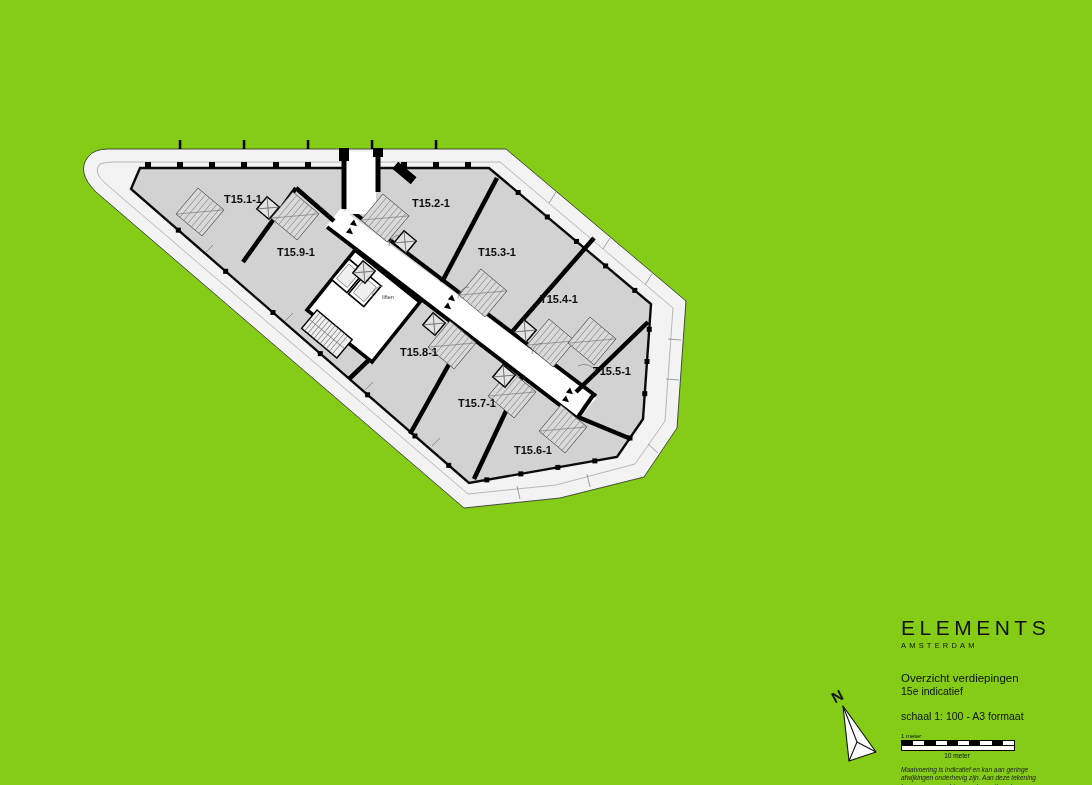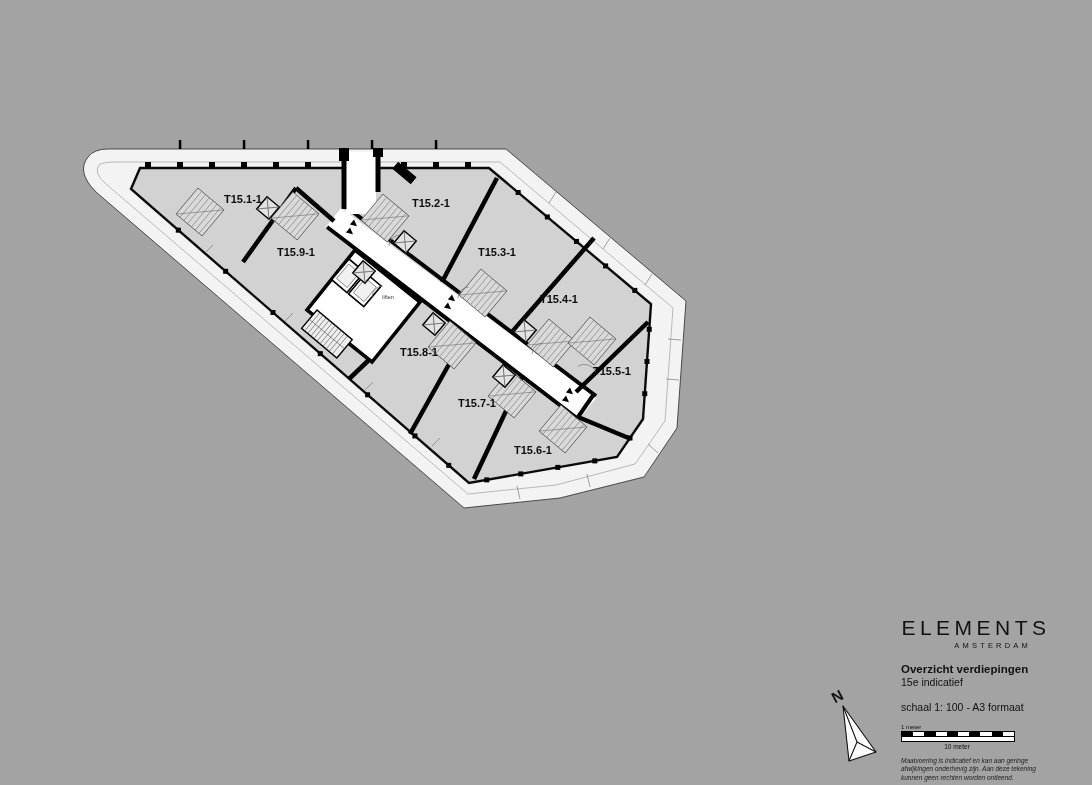--- a/index.html
+++ b/index.html
@@ -1,26 +1,26 @@
 <!DOCTYPE html>
 <html><head>
 <meta charset="utf-8">
 <style>
   html,body{margin:0;padding:0;background:#fff;}
-  .canvas{position:relative;width:1092px;height:785px;background:#a3a3a3;
+  .canvas{position:relative;width:1092px;height:785px;background:#84cc16;
           font-family:"Liberation Sans",sans-serif;overflow:hidden;}
   svg{position:absolute;left:0;top:0;}
   .unit-label{font-family:"Liberation Sans",sans-serif;font-weight:bold;font-size:11px;fill:#0d0d0d;text-anchor:middle;}
   .tiny-label{font-family:"Liberation Sans",sans-serif;font-size:5.5px;fill:#333;text-anchor:middle;}
   .north-n{font-family:"Liberation Sans",sans-serif;font-weight:bold;font-size:15px;fill:#111;}
 
   .titleblock{position:absolute;left:901px;top:616px;width:150px;color:#111;}
-  .brand{font-size:21px;letter-spacing:4.5px;font-weight:400;white-space:nowrap;text-align:center;}
-  .brand-sub{font-size:7.5px;letter-spacing:3.2px;margin-top:1px;width:130px;text-align:right;}
-  .tb-title{font-weight:bold;font-size:11.5px;margin-top:13px;}
+  .brand{font-size:21px;letter-spacing:4.5px;font-weight:400;white-space:nowrap;}
+  .brand-sub{font-size:7.5px;letter-spacing:3.2px;margin-top:1px;width:130px;text-align:left;}
+  .tb-title{font-weight:normal;font-size:11.5px;margin-top:22px;}
   .tb-sub{font-size:10.5px;margin-top:1px;}
   .tb-scale{font-size:10.5px;margin-top:13px;}
   .sb-label{font-size:6px;margin-top:11px;}
   .scalebar{width:112px;border:1px solid #000;margin-top:1px;}
   .sb-row1{display:flex;height:4px;}
   .sb-cell{flex:1;background:#fff;}
   .sb-cell.b{background:#000;}
   .sb-row2{height:4px;border-top:1px solid #000;background:#fff;}
   .sb-bottom{font-size:6.5px;text-align:center;width:112px;margin-top:1px;}
   .disclaimer{font-size:6.5px;font-style:italic;margin-top:7px;line-height:1.3;color:#222;width:150px;}

